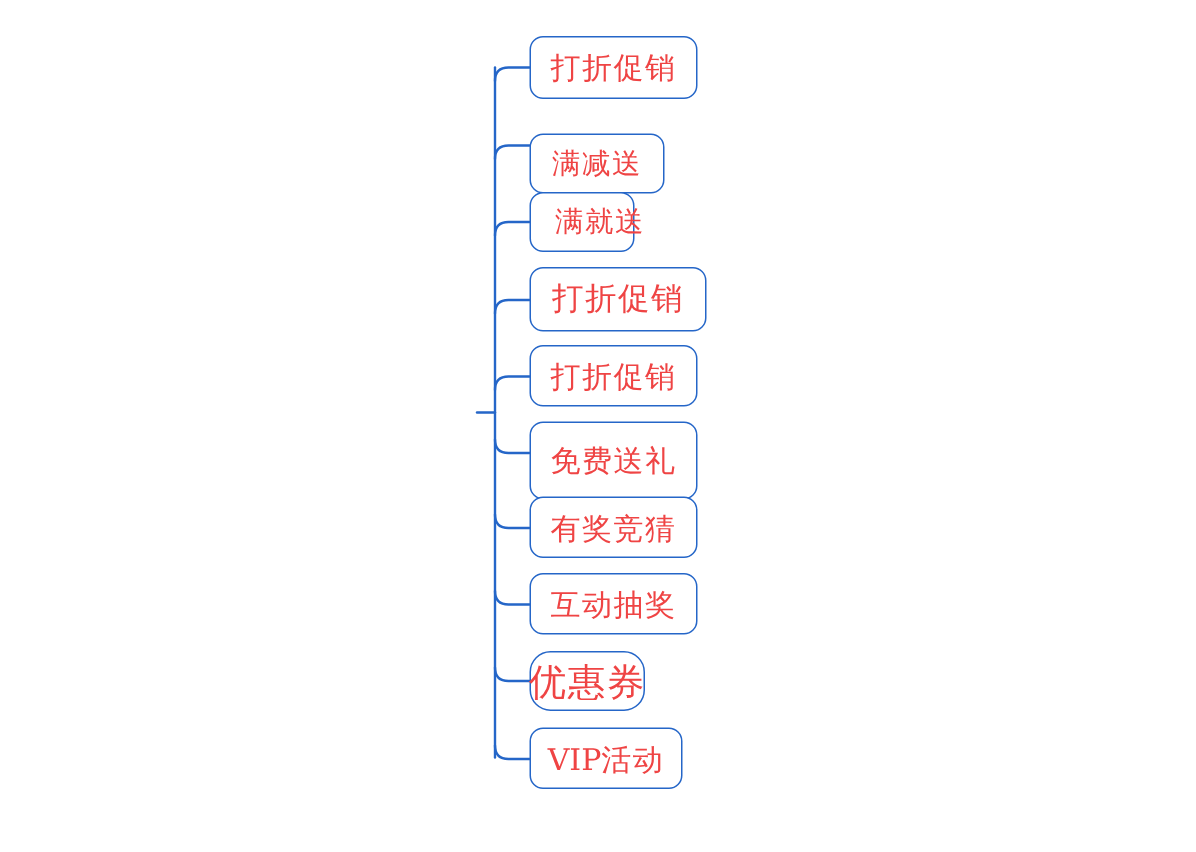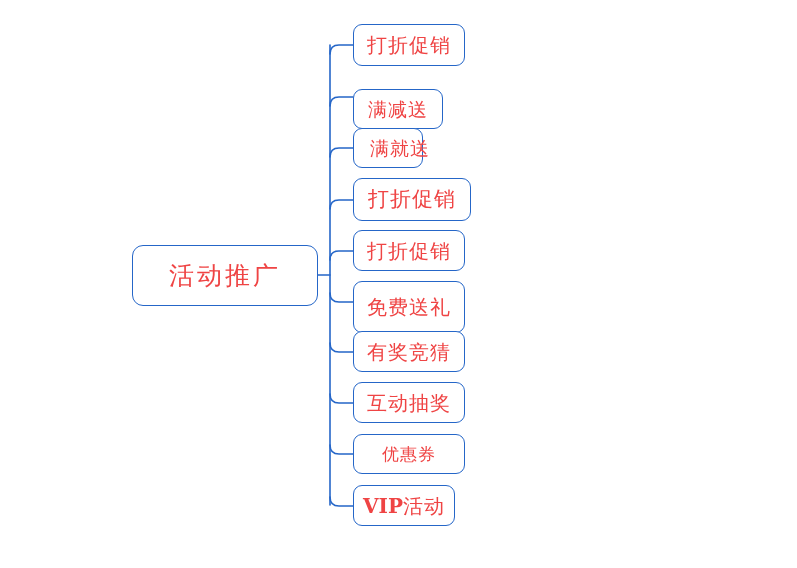--- a/index.html
+++ b/index.html
@@ -46,21 +46,21 @@
   }
   .node .label {
     display: block;
     letter-spacing: 1px;
   }
   .node.root .label {
     letter-spacing: 3px;
   }
   .vip-latin {
     font-family: "DejaVu Serif", "Liberation Serif", serif;
-    font-weight: 700;
+    font-weight: 400;
     letter-spacing: 0px;
   }
 </style>
 </head>
 <body>
 
 <div id="canvas">
 
   <svg id="wires" viewBox="0 0 797 568" width="797" height="568" aria-hidden="true">
     <g id="wire-group" fill="none" stroke="#2566c8" stroke-width="1.6" stroke-linecap="round" stroke-linejoin="round">
@@ -72,23 +72,20 @@
         <path d="M 330 209 Q 330 200 339 200 L 353 200"></path>
         <path d="M 330 260 Q 330 251 339 251 L 353 251"></path>
         <path d="M 330 293 Q 330 302 339 302 L 353 302"></path>
         <path d="M 330 343 Q 330 352 339 352 L 353 352"></path>
         <path d="M 330 394 Q 330 403 339 403 L 353 403"></path>
         <path d="M 330 445 Q 330 454 339 454 L 353 454"></path>
         <path d="M 330 497 Q 330 506 339 506 L 353 506"></path>
       </g>
   </svg>
 
-  <div class="node root" style="left: 132px; top: 245px; width: 186px; height: 61px; font-size: 25px;">
-    <span class="label">活动推广</span>
-  </div>
 
   <div id="children-host">
       <div class="node child" style="left: 353px; top: 24px; width: 112px; height: 42px; font-size: 20px;">
         <span class="label">打折促销</span>
       </div>
       <div class="node child" style="left: 353px; top: 77px; width: 90px; height: 40px; font-size: 19px; margin-top: 12px;">
         <span class="label">满减送</span>
       </div>
       <div class="node child" style="left: 353px; top: 128px; width: 70px; height: 40px; font-size: 19px; padding-left: 24px;">
         <span class="label">满就送</span>
@@ -101,21 +98,21 @@
       </div>
       <div class="node child" style="left: 353px; top: 281px; width: 112px; height: 52px; font-size: 20px;">
         <span class="label">免费送礼</span>
       </div>
       <div class="node child" style="left: 353px; top: 331px; width: 112px; height: 41px; font-size: 20px; align-items: center;">
         <span class="label">有奖竞猜</span>
       </div>
       <div class="node child" style="left: 353px; top: 382px; width: 112px; height: 41px; font-size: 20px; align-items: center;">
         <span class="label">互动抽奖</span>
       </div>
-      <div class="node child" style="left: 353px; top: 434px; width: 112px; height: 40px; font-size: 17px;">
+      <div class="node child" style="left: 353px; top: 434px; width: 77px; height: 40px; font-size: 25px; border-radius: 14px;">
         <span class="label">优惠券</span>
       </div>
       <div class="node child" style="left: 353px; top: 485px; width: 102px; height: 41px; font-size: 20px;">
         <span class="label"><span class="vip-latin">VIP</span><span>活动</span></span>
       </div>
     </div>
 
 </div>
 
 </body></html>

